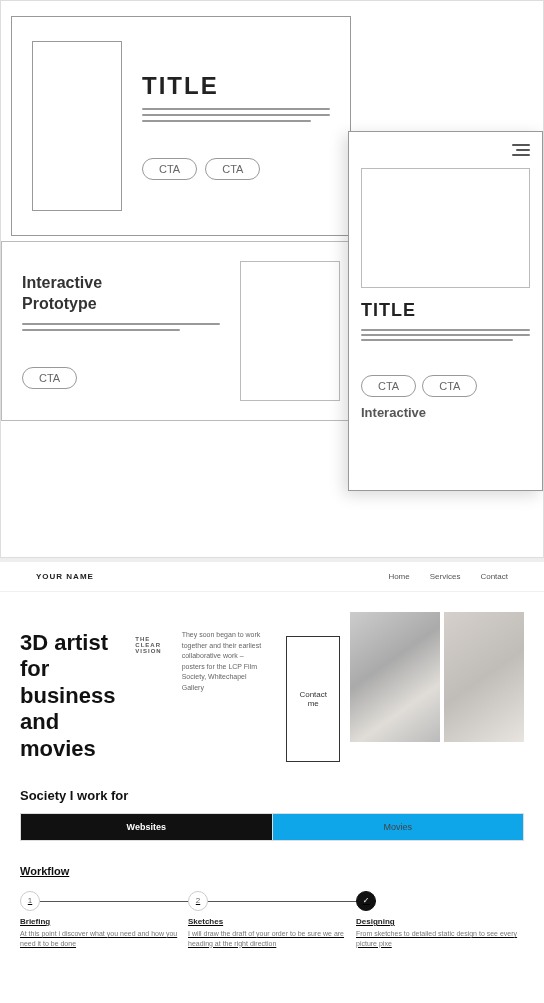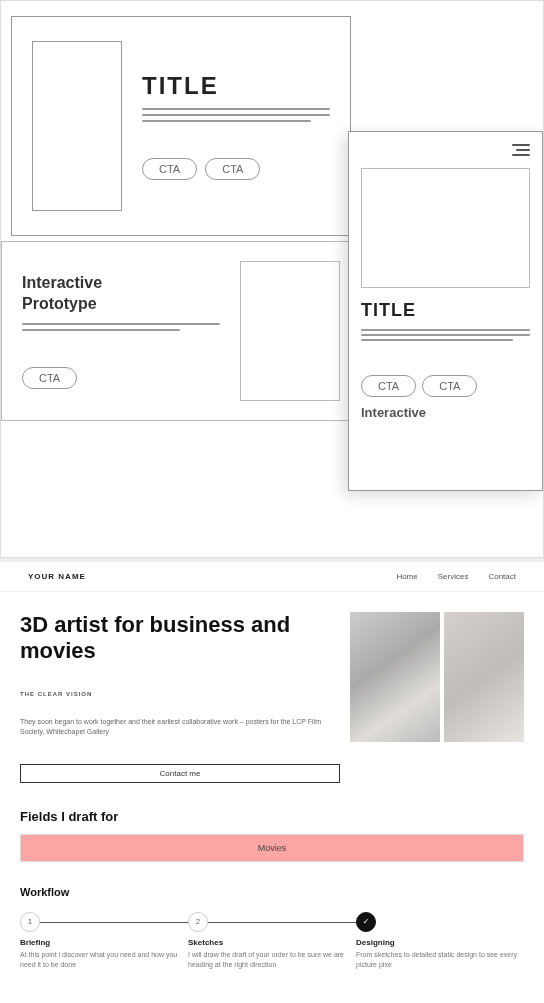--- a/index.html
+++ b/index.html
@@ -187,21 +187,21 @@
       background: #fff;
       width: 100%;
       min-height: 553px;
     }
 
     
     .site-nav {
       display: flex;
       justify-content: space-between;
       align-items: center;
-      padding: 10px 28px;
+      padding: 10px 36px;
       border-bottom: 1px solid #f0f0f0;
     }
     .site-nav-brand {
       font-size: 8px;
       font-weight: bold;
       color: #222;
       letter-spacing: 1px;
     }
     .site-nav-links {
       display: flex;
@@ -215,23 +215,23 @@
     
     .hero-section {
       display: flex;
       padding: 20px 20px 10px;
       gap: 10px;
       position: relative;
     }
     .hero-text {
       flex: 1;
       display: flex;
-      flex-direction: column;
       gap: 20px;
       z-index: 2;
+      margin-top: 18px;
     }
     .hero-title {
       font-size: 22px;
       font-weight: bold;
       color: #111;
       line-height: 1.2;
     }
     .hero-subtitle-label {
       font-size: 6px;
       font-weight: bold;
@@ -300,34 +300,35 @@
       gap: 0;
       border: 1px solid #ddd;
       width: 100%;
     }
     .tab-item {
       flex: 1;
       padding: 8px 0;
       text-align: center;
       font-size: 9px;
       color: #444;
-      background: #fca5a5;
+      background: #0ea5e9;
       cursor: pointer;
       border-right: 1px solid #ddd;
     }
     .tab-item:last-child { border-right: none; }
     .tab-item.active {
       background: #111;
       color: #fff;
       font-weight: bold;
     }
 
     
     .workflow-section {
       padding: 14px 20px 10px;
+      text-decoration: underline;
     }
     .workflow-title {
       font-size: 11px;
       font-weight: bold;
       color: #111;
       margin-bottom: 14px;
     }
     .workflow-steps {
       display: flex;
       align-items: flex-start;
@@ -485,22 +486,23 @@
       <div class="hero-img-placeholder hero-img-1">
         <div class="sculpture-shape"></div>
       </div>
       <div class="hero-img-placeholder hero-img-2">
         <div class="sculpture-shape-2"></div>
       </div>
     </div>
   </div>
 
   <div class="fields-section">
-    <div class="section-title">Fields I draft for</div>
+    <div class="section-title">Society I work for</div>
     <div class="tab-group">
+      <div class="tab-item active">Websites</div>
       <div class="tab-item">Movies</div>
     </div>
   </div>
 
   <div class="workflow-section">
     <div class="workflow-title">Workflow</div>
     <div class="workflow-steps">
 
       <div class="workflow-step">
         <div class="step-circle">1</div>

